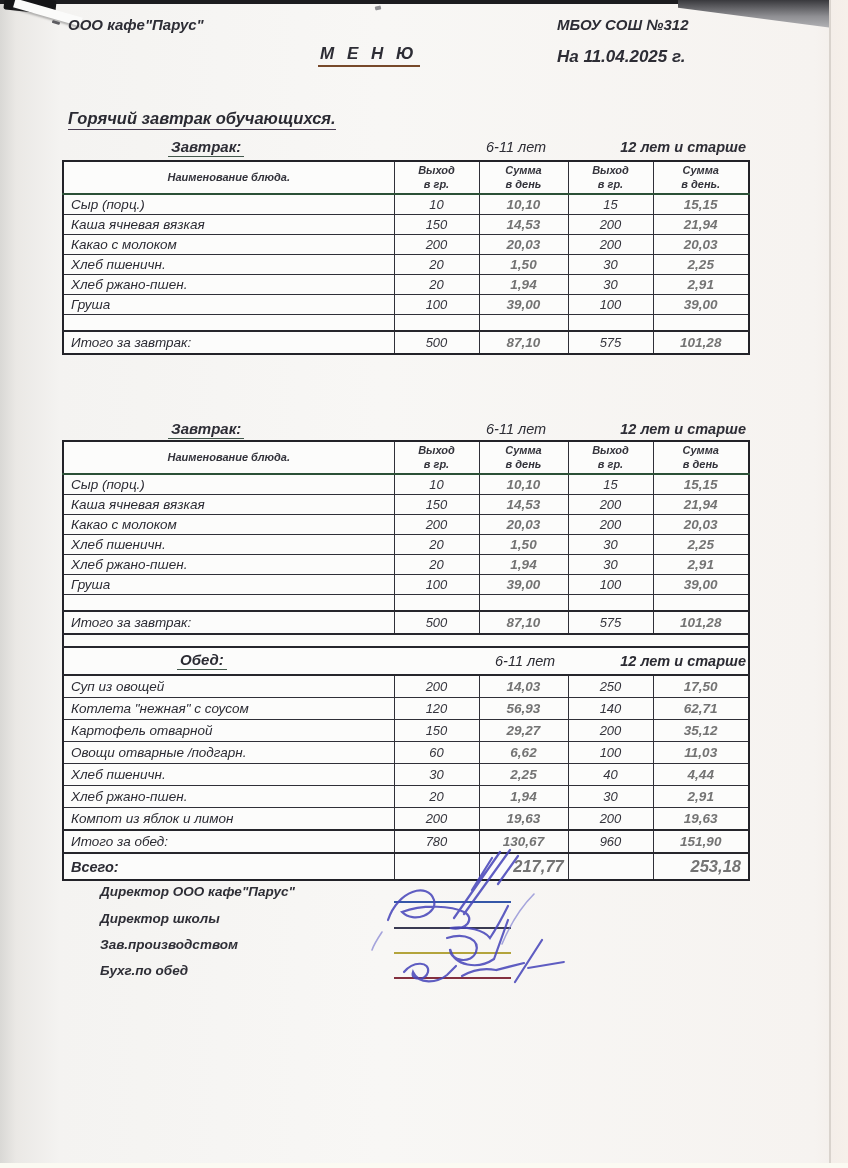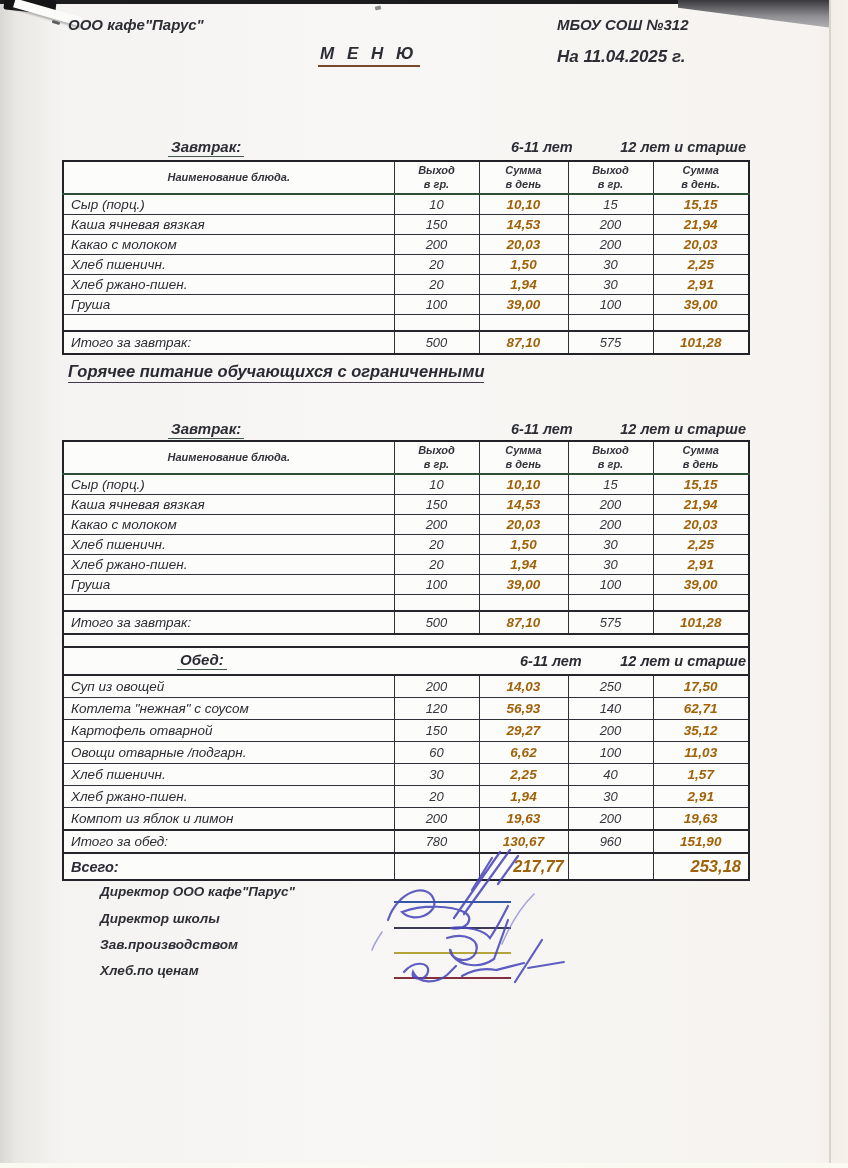--- a/index.html
+++ b/index.html
@@ -34,33 +34,33 @@
   .sec-title{font-weight:bold;font-size:16.5px;color:#2a2a32;
     border-bottom:1.8px solid #463a50;padding-bottom:1px;display:inline-block;}
   .t-sec1{left:68px;top:109px;}
   .t-sec2a{left:68px;top:362px;}
   .t-sec2b{left:68px;top:390px;}
 
   .meal-line{left:62px;width:686px;height:20px;}
   .meal1{top:138px;} .meal2{top:420px;}
   .meal-label{position:absolute;left:106px;top:0;font-weight:bold;font-size:15px;
     border-bottom:1.8px solid #43584c;padding:0 3px 1px 3px;}
-  .age1{position:absolute;left:424px;top:1px;font-weight:bold;font-size:14.5px;margin-left:25px;}
+  .age1{position:absolute;left:424px;top:1px;font-weight:normal;font-size:14.5px;}
   .age2{position:absolute;right:2px;top:1px;font-weight:bold;font-size:14.5px;}
 
   
   .menu-table{position:absolute;left:62px;width:686px;border-collapse:collapse;table-layout:fixed;
     background:#fcfcfb;border:2.4px solid #222228;font-style:italic;}
   .t1{top:160px;} .t2{top:440px;}
   .menu-table th,.menu-table td{border:1.5px solid #303038;overflow:hidden;white-space:nowrap;padding:0;}
   .menu-table thead th{font-size:11px;font-weight:bold;height:31px;line-height:1.2;color:#33333b;
     border-bottom:2.2px solid #2b5036;}
   .menu-table td{height:19px;font-size:13px;text-align:center;color:#34343c;}
   .menu-table td:first-child{text-align:left;padding-left:7px;font-size:13.5px;color:#2b2b33;}
-  .menu-table td:nth-child(3),.menu-table td:nth-child(5){font-weight:bold;font-size:13.5px;color:#a16207;}
+  .menu-table td:nth-child(3),.menu-table td:nth-child(5){font-weight:bold;font-size:13.5px;color:#737373;}
   tbody.rows tr:nth-child(1) td{border-top-color:#7a4030;}
   tbody.rows tr:nth-child(2) td{border-top-color:#3f3f73;}
   tbody.rows tr:nth-child(3) td{border-top-color:#70552d;}
   tbody.rows tr:nth-child(4) td{border-top-color:#59306b;}
   tbody.rows tr:nth-child(5) td{border-top-color:#2d5a3f;}
   tbody.rows tr:nth-child(6) td{border-top-color:#6b2d3f;}
   tbody.lunch td{height:21px;}
   .spacer-row td{height:15px;border-top-color:#55356a;}
   .total-row td{border-top:2.2px solid #26262c;height:21px;}
   .gap-row td{height:11px;border-top:2.2px solid #26262c;background:#fbfbf9;}
@@ -96,20 +96,21 @@
   <div class="abs paper-edge"></div>
   <div class="abs bottom-strip"></div>
   <div class="abs speck1"></div>
   <div class="abs speck2"></div>
 
   <div class="abs h-company">ООО кафе"Парус"</div>
   <div class="abs h-school">МБОУ СОШ  №312</div>
   <div class="abs h-title">М Е Н Ю</div>
   <div class="abs h-date">На 11.04.2025 г.</div>
 
+  <div class="abs t-sec1"><span class="sec-title">Горячий завтрак обучающихся.</span></div>
 
   <div class="abs meal-line meal1">
     <span class="meal-label">Завтрак:</span>
     <span class="age1">6-11 лет</span>
     <span class="age2">12 лет и старше</span>
   </div>
 
   <table class="menu-table t1">
     <colgroup>
       <col style="width:331px">
@@ -182,21 +183,20 @@
       <tr class="total-row">
         <td>Итого за завтрак:</td>
         <td>500</td>
         <td>87,10</td>
         <td>575</td>
         <td>101,28</td>
       </tr>
     </tbody>
   </table>
 
-  <div class="abs t-sec2a"><span class="sec-title">Горячее питание обучающихся с ограниченными</span></div>
 
   <div class="abs meal-line meal2">
     <span class="meal-label">Завтрак:</span>
     <span class="age1">6-11 лет</span>
     <span class="age2">12 лет и старше</span>
   </div>
 
   <table class="menu-table t2">
     <colgroup>
       <col style="width:331px">
@@ -313,21 +313,21 @@
           <td>60</td>
           <td>6,62</td>
           <td>100</td>
           <td>11,03</td>
         </tr>
         <tr>
           <td>Хлеб пшеничн.</td>
           <td>30</td>
           <td>2,25</td>
           <td>40</td>
-          <td>1,57</td>
+          <td>4,44</td>
         </tr>
         <tr>
           <td>Хлеб ржано-пшен.</td>
           <td>20</td>
           <td>1,94</td>
           <td>30</td>
           <td>2,91</td>
         </tr>
         <tr>
           <td>Компот из яблок и лимон</td>
@@ -351,21 +351,21 @@
         <td>217,77</td>
         <td></td>
         <td>253,18</td>
       </tr>
     </tbody>
   </table>
 
   <div class="abs sig-label sg0">Директор ООО кафе"Парус"</div>
   <div class="abs sig-label sg1">Директор школы</div>
   <div class="abs sig-label sg2">Зав.производством</div>
-  <div class="abs sig-label sg3">Хлеб.по ценам</div>
+  <div class="abs sig-label sg3">Бухг.по обед</div>
 
   <div class="abs sig-line sl0"></div>
   <div class="abs sig-line sl1"></div>
   <div class="abs sig-line sl2"></div>
   <div class="abs sig-line sl3"></div>
 
   <svg class="abs sig-svg" width="250" height="150" viewBox="0 0 250 150">
     <g fill="none" stroke="#4a48bb" stroke-width="2.2" stroke-linecap="round" opacity="0.88">
       <path d="M148 4 L102 70 M158 2 L112 66 M166 8 L146 36 M140 10 L120 42"></path>
       <path d="M36 72 C46 42 76 34 82 52 C86 66 62 76 50 64 C72 56 100 58 112 64 C124 70 114 84 98 80 C116 78 132 82 138 90 C146 78 152 66 156 58"></path>

